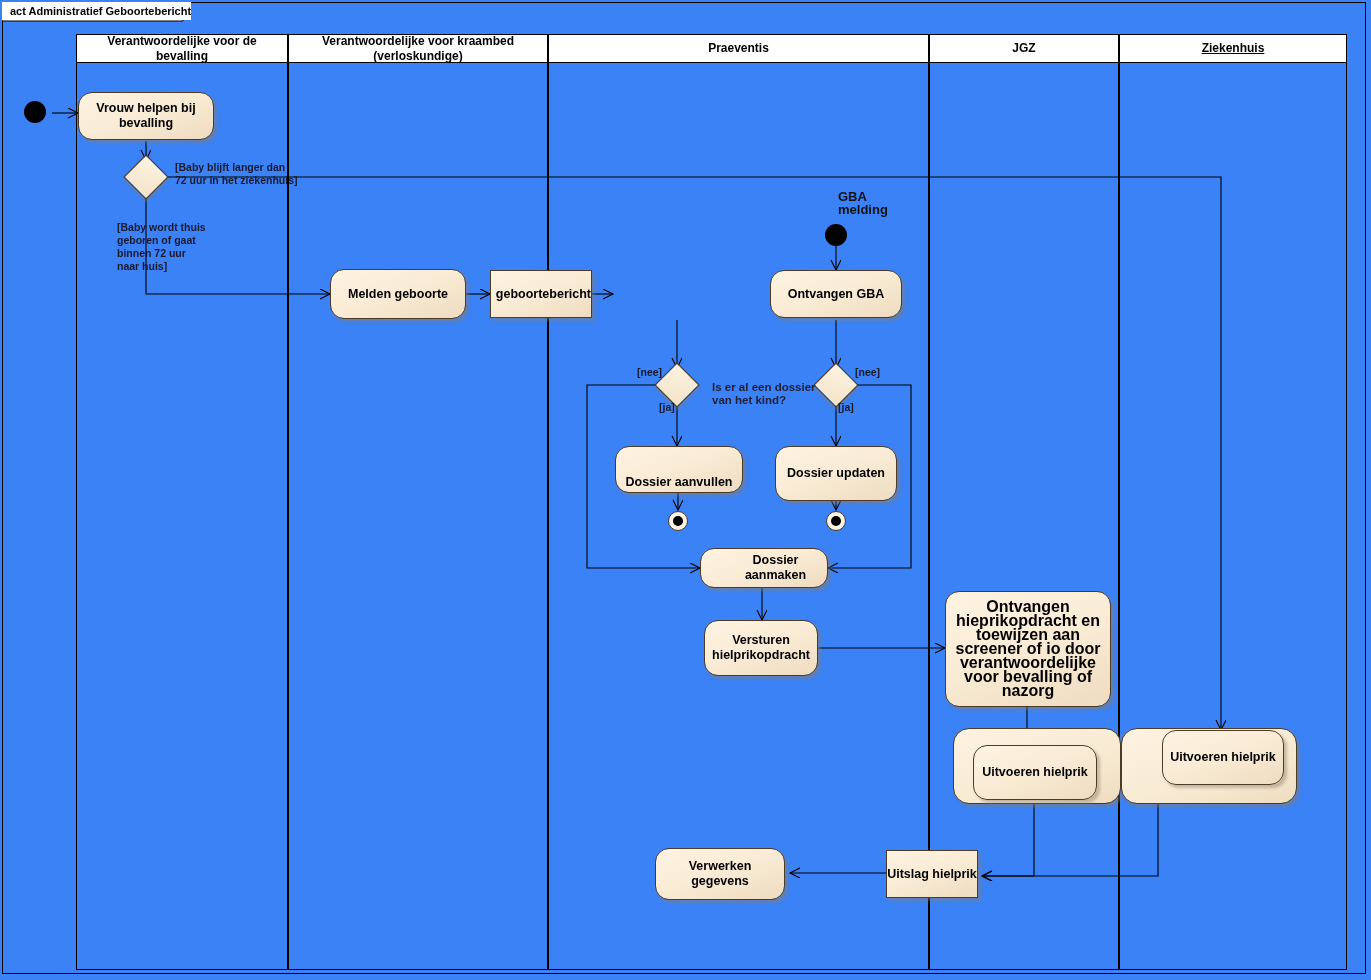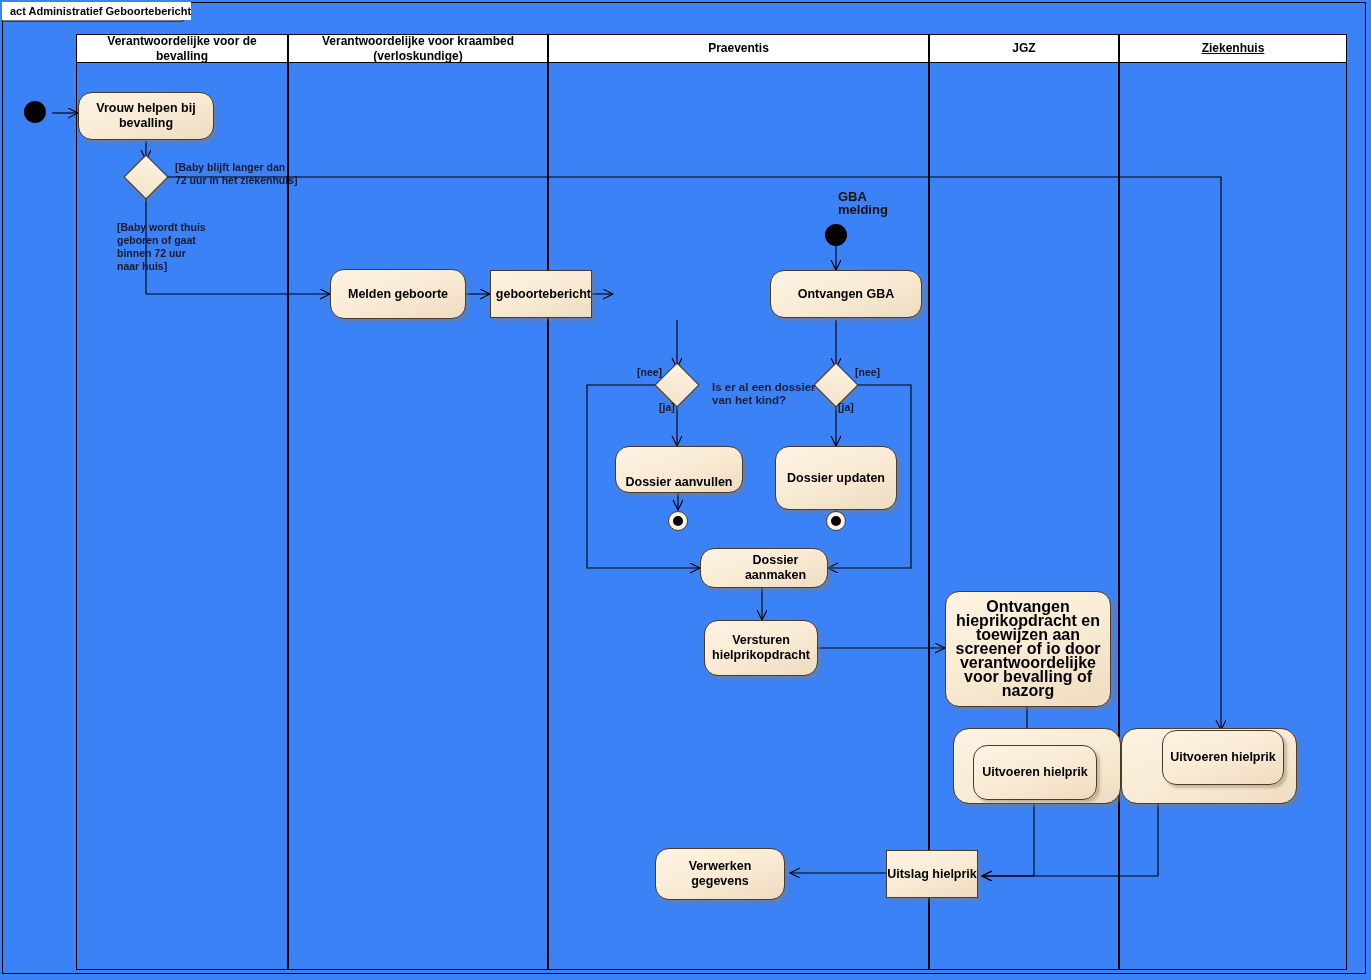--- a/index.html
+++ b/index.html
@@ -277,42 +277,42 @@
 
   <div class="objnode" style="left:490px; top:270px; width:102px; height:48px;justify-content:flex-end;">
     <span>geboortebericht</span>
   </div>
 
 
   <div class="lbl big" style="left:838px; top:190px;">GBA
 melding</div>
   <div class="init-node" style="left:825px; top:224px;"></div>
 
-  <div class="act" style="left:770px; top:270px; width:152px; height:48px;">
+  <div class="act" style="left:770px; top:270px; width:132px; height:48px;">
     <span>Ontvangen GBA</span>
   </div>
 
   <div class="diamond" style="left:661px; top:369px;"></div>
   <div class="lbl guard" style="left:637px; top:366px;">[nee]</div>
   <div class="lbl guard" style="left:659px; top:401px;">[ja]</div>
 
   <div class="lbl note" style="left:712px; top:381px;">Is er al een dossier
 van het kind?</div>
 
   <div class="diamond" style="left:820px; top:369px;"></div>
   <div class="lbl guard" style="left:855px; top:366px;">[nee]</div>
   <div class="lbl guard" style="left:838px; top:401px;">[ja]</div>
 
   <div class="act" style="left:615px; top:446px; width:128px; height:47px;align-items:flex-end;">
     <span>Dossier aanvullen</span>
   </div>
 
   <div class="final-node" style="left:668px; top:511px;"></div>
 
-  <div class="act" style="left:775px; top:446px; width:122px; height:64px;">
+  <div class="act" style="left:775px; top:446px; width:122px; height:55px;">
     <span>Dossier updaten</span>
   </div>
 
   <div class="final-node" style="left:826px; top:511px;"></div>
 
   <div class="act" style="left:700px; top:548px; width:128px; height:40px;padding-left:28px;">
     <span>Dossier aanmaken</span>
   </div>
 
   <div class="act" style="left:704px; top:620px; width:114px; height:56px;">

